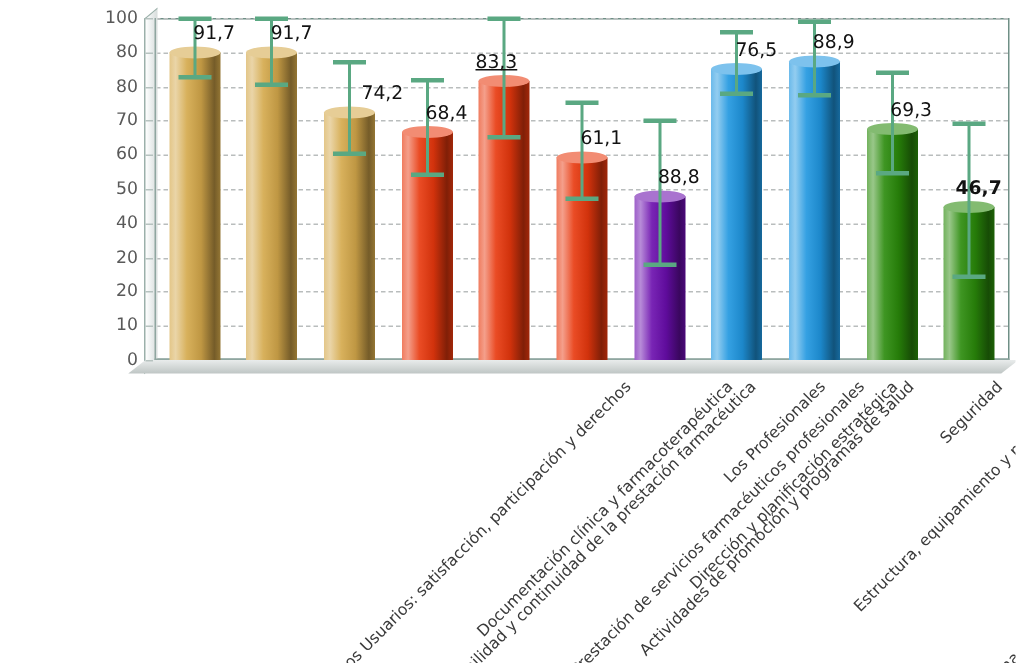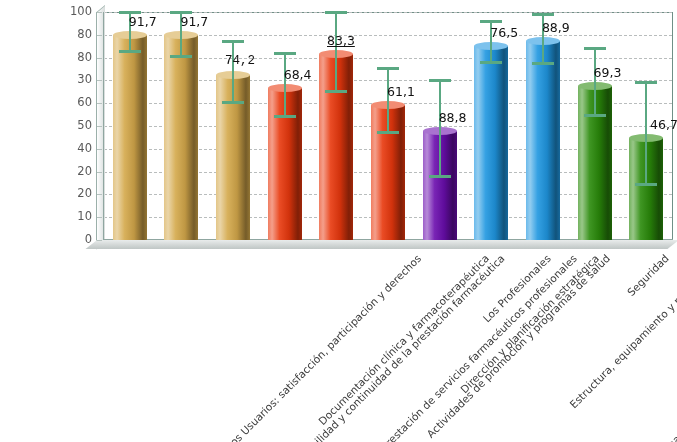--- a/index.html
+++ b/index.html
@@ -64,21 +64,21 @@
   <div class="floor-edge"></div>
 
   <div id="yaxis">
       <div class="ytick" style="top: 234px;">0</div>
       <div class="ytick" style="top: 211.2px;">10</div>
       <div class="ytick" style="top: 188.4px;">20</div>
       <div class="ytick" style="top: 165.6px;">20</div>
       <div class="ytick" style="top: 142.8px;">40</div>
       <div class="ytick" style="top: 120px;">50</div>
       <div class="ytick" style="top: 97.2px;">60</div>
-      <div class="ytick" style="top: 74.4px;">30</div>
+      <div class="ytick" style="top: 74.4px;">70</div>
       <div class="ytick" style="top: 51.6px;">80</div>
       <div class="ytick" style="top: 28.8px;">80</div>
       <div class="ytick" style="top: 6px;">100</div>
     </div>
   <div id="bars">
       <div class="barwrap" style="left: 112.818px; top: 30.924px; width: 34px; height: 209.076px;">
         <div style="position: absolute; left: 0px; width: 34px; top: 4px; height: 205.076px; background: linear-gradient(90deg, rgb(227, 198, 136) 0%, rgb(234, 213, 168) 12%, rgb(216, 177, 92) 34%, rgb(191, 151, 67) 62%, rgb(117, 92, 41) 88%, rgb(148, 118, 52) 100%);"></div>
         <div style="position: absolute; left: 0px; top: 0px; width: 34px; height: 8px; border-radius: 50%; background: rgb(230, 205, 150);"></div>
       </div>
       <div style="position: absolute; left: 129.818px; top: 12px; width: 2px; height: 38.76px; background: rgb(90, 168, 130); transform: translateX(-50%);"></div>
@@ -93,37 +93,37 @@
       <div style="position: absolute; left: 181.455px; top: 12px; width: 22px; height: 3px; background: rgb(90, 168, 130); transform: translate(-50%, -1px);"></div>
       <div style="position: absolute; left: 181.455px; top: 56.46px; width: 22px; height: 3px; background: rgb(90, 168, 130); transform: translate(-50%, -1px);"></div>
       <div class="vlabel" style="left: 180.455px; top: 13.924px;">91,7</div>
       <div class="barwrap" style="left: 216.091px; top: 70.824px; width: 34px; height: 169.176px;">
         <div style="position: absolute; left: 0px; width: 34px; top: 4px; height: 165.176px; background: linear-gradient(90deg, rgb(227, 198, 136) 0%, rgb(234, 213, 168) 12%, rgb(216, 177, 92) 34%, rgb(191, 151, 67) 62%, rgb(117, 92, 41) 88%, rgb(148, 118, 52) 100%);"></div>
         <div style="position: absolute; left: 0px; top: 0px; width: 34px; height: 8px; border-radius: 50%; background: rgb(230, 205, 150);"></div>
       </div>
       <div style="position: absolute; left: 233.091px; top: 40.5px; width: 2px; height: 61.56px; background: rgb(90, 168, 130); transform: translateX(-50%);"></div>
       <div style="position: absolute; left: 233.091px; top: 40.5px; width: 22px; height: 3px; background: rgb(90, 168, 130); transform: translate(-50%, -1px);"></div>
       <div style="position: absolute; left: 233.091px; top: 102.06px; width: 22px; height: 3px; background: rgb(90, 168, 130); transform: translate(-50%, -1px);"></div>
-      <div class="vlabel" style="left: 225px; top: 53.824px; font-family: Liberation Mono, monospace;">74,2</div>
+      <div class="vlabel" style="left: 241px; top: 53.824px;">74,2</div>
       <div class="barwrap" style="left: 267.727px; top: 84.048px; width: 34px; height: 155.952px;">
         <div style="position: absolute; left: 0px; width: 34px; top: 4px; height: 151.952px; background: linear-gradient(90deg, rgb(240, 124, 95) 0%, rgb(244, 159, 139) 12%, rgb(234, 76, 37) 34%, rgb(209, 50, 12) 62%, rgb(128, 31, 7) 88%, rgb(162, 39, 9) 100%);"></div>
         <div style="position: absolute; left: 0px; top: 0px; width: 34px; height: 8px; border-radius: 50%; background: rgb(242, 140, 115);"></div>
       </div>
       <div style="position: absolute; left: 284.727px; top: 53.04px; width: 2px; height: 62.7px; background: rgb(90, 168, 130); transform: translateX(-50%);"></div>
       <div style="position: absolute; left: 284.727px; top: 53.04px; width: 22px; height: 3px; background: rgb(90, 168, 130); transform: translate(-50%, -1px);"></div>
       <div style="position: absolute; left: 284.727px; top: 115.74px; width: 22px; height: 3px; background: rgb(90, 168, 130); transform: translate(-50%, -1px);"></div>
       <div class="vlabel" style="left: 283.727px; top: 67.048px;">68,4</div>
       <div class="barwrap" style="left: 319.364px; top: 50.076px; width: 34px; height: 189.924px;">
         <div style="position: absolute; left: 0px; width: 34px; top: 4px; height: 185.924px; background: linear-gradient(90deg, rgb(240, 124, 95) 0%, rgb(244, 159, 139) 12%, rgb(234, 76, 37) 34%, rgb(209, 50, 12) 62%, rgb(128, 31, 7) 88%, rgb(162, 39, 9) 100%);"></div>
         <div style="position: absolute; left: 0px; top: 0px; width: 34px; height: 8px; border-radius: 50%; background: rgb(242, 140, 115);"></div>
       </div>
       <div style="position: absolute; left: 336.364px; top: 12px; width: 2px; height: 78.66px; background: rgb(90, 168, 130); transform: translateX(-50%);"></div>
       <div style="position: absolute; left: 336.364px; top: 12px; width: 22px; height: 3px; background: rgb(90, 168, 130); transform: translate(-50%, -1px);"></div>
       <div style="position: absolute; left: 336.364px; top: 90.66px; width: 22px; height: 3px; background: rgb(90, 168, 130); transform: translate(-50%, -1px);"></div>
-      <div class="vlabel" style="left: 327px; top: 33.076px; text-decoration: underline;">83,3</div>
+      <div class="vlabel" style="left: 317px; top: 33.076px; text-decoration: underline;">83,3</div>
       <div class="barwrap" style="left: 371px; top: 100.692px; width: 34px; height: 139.308px;">
         <div style="position: absolute; left: 0px; width: 34px; top: 4px; height: 135.308px; background: linear-gradient(90deg, rgb(240, 124, 95) 0%, rgb(244, 159, 139) 12%, rgb(234, 76, 37) 34%, rgb(209, 50, 12) 62%, rgb(128, 31, 7) 88%, rgb(162, 39, 9) 100%);"></div>
         <div style="position: absolute; left: 0px; top: 0px; width: 34px; height: 8px; border-radius: 50%; background: rgb(242, 140, 115);"></div>
       </div>
       <div style="position: absolute; left: 388px; top: 67.86px; width: 2px; height: 63.84px; background: rgb(90, 168, 130); transform: translateX(-50%);"></div>
       <div style="position: absolute; left: 388px; top: 67.86px; width: 22px; height: 3px; background: rgb(90, 168, 130); transform: translate(-50%, -1px);"></div>
       <div style="position: absolute; left: 388px; top: 131.7px; width: 22px; height: 3px; background: rgb(90, 168, 130); transform: translate(-50%, -1px);"></div>
       <div class="vlabel" style="left: 387px; top: 83.692px;">61,1</div>
       <div class="barwrap" style="left: 422.636px; top: 127.14px; width: 34px; height: 112.86px;">
         <div style="position: absolute; left: 0px; width: 34px; top: 4px; height: 108.86px; background: linear-gradient(90deg, rgb(157, 95, 201) 0%, rgb(183, 139, 216) 12%, rgb(121, 37, 181) 34%, rgb(95, 12, 156) 62%, rgb(58, 7, 95) 88%, rgb(74, 9, 121) 100%);"></div>
@@ -157,21 +157,21 @@
       <div style="position: absolute; left: 594.545px; top: 48.48px; width: 22px; height: 3px; background: rgb(90, 168, 130); transform: translate(-50%, -1px);"></div>
       <div style="position: absolute; left: 594.545px; top: 114.6px; width: 22px; height: 3px; background: rgb(90, 168, 130); transform: translate(-50%, -1px);"></div>
       <div class="vlabel" style="left: 593.545px; top: 64.996px;">69,3</div>
       <div class="barwrap" style="left: 629.182px; top: 133.524px; width: 34px; height: 106.476px;">
         <div style="position: absolute; left: 0px; width: 34px; top: 4px; height: 102.476px; background: linear-gradient(90deg, rgb(114, 178, 93) 0%, rgb(153, 199, 137) 12%, rgb(63, 150, 35) 34%, rgb(38, 124, 9) 62%, rgb(23, 76, 6) 88%, rgb(29, 97, 7) 100%);"></div>
         <div style="position: absolute; left: 0px; top: 0px; width: 34px; height: 8px; border-radius: 50%; background: rgb(131, 187, 113);"></div>
       </div>
       <div style="position: absolute; left: 646.182px; top: 81.54px; width: 2px; height: 102.6px; background: rgb(90, 168, 130); transform: translateX(-50%);"></div>
       <div style="position: absolute; left: 646.182px; top: 81.54px; width: 22px; height: 3px; background: rgb(90, 168, 130); transform: translate(-50%, -1px);"></div>
       <div style="position: absolute; left: 646.182px; top: 184.14px; width: 22px; height: 3px; background: rgb(90, 168, 130); transform: translate(-50%, -1px);"></div>
-      <div class="vlabel" style="left: 650px; top: 116.524px;">46,7</div>
+      <div class="vlabel" style="left: 637px; top: 116.524px; font-weight: bold;">46,7</div>
     </div>
   <div id="xlabels">
       <div class="xlabel" style="left: 143.818px; top: 252px;"><span class="xlabel-inner">Los Usuarios: satisfacción, participación y derechos</span></div>
       <div class="xlabel" style="left: 195.455px; top: 252px;"><span class="xlabel-inner">Accesibilidad y continuidad de la prestación farmacéutica</span></div>
       <div class="xlabel" style="left: 247.091px; top: 252px;"><span class="xlabel-inner">Documentación clínica y farmacoterapéutica</span></div>
       <div class="xlabel" style="left: 298.727px; top: 252px;"><span class="xlabel-inner">Prestación de servicios farmacéuticos profesionales</span></div>
       <div class="xlabel" style="left: 350.364px; top: 252px;"><span class="xlabel-inner">Actividades de promoción y programas de salud</span></div>
       <div class="xlabel" style="left: 402px; top: 252px;"><span class="xlabel-inner">Dirección y planificación estratégica</span></div>
       <div class="xlabel" style="left: 453.636px; top: 252px;"><span class="xlabel-inner">Los Profesionales</span></div>
       <div class="xlabel" style="left: 505.273px; top: 252px;"><span class="xlabel-inner">Estructura, equipamiento y proveedores</span></div>

